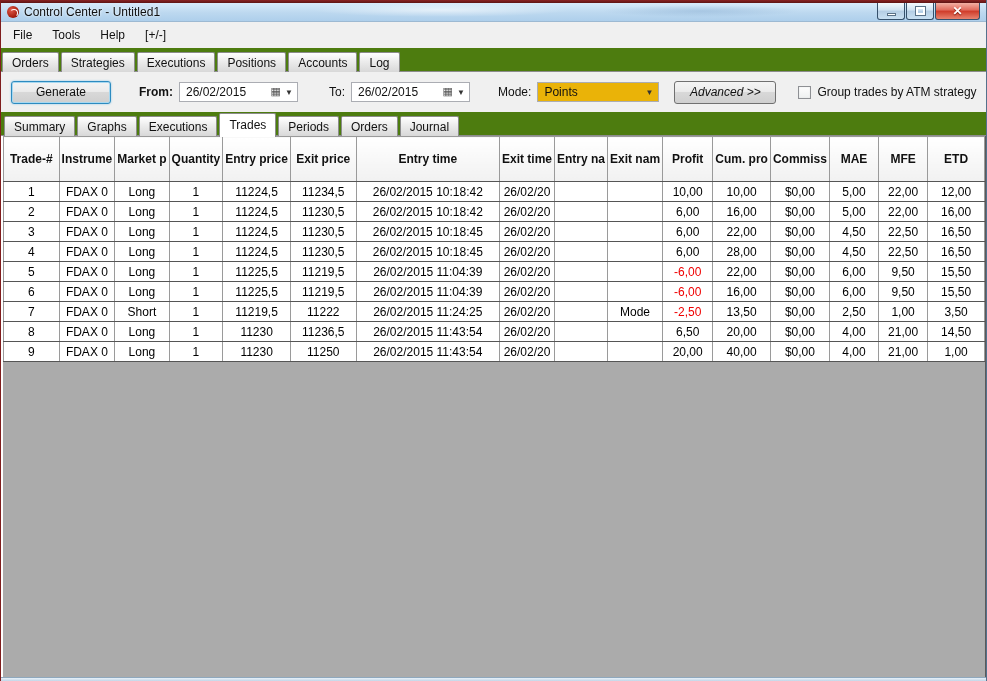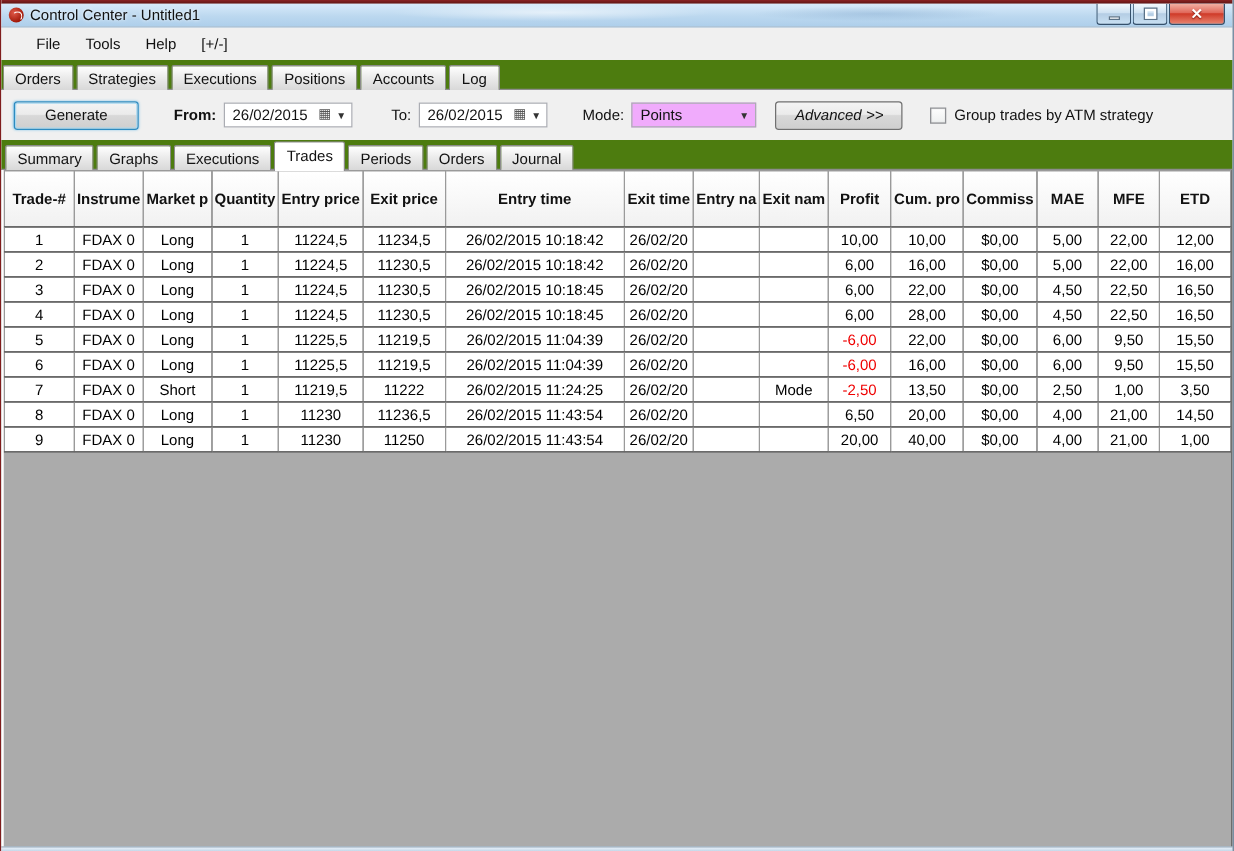--- a/index.html
+++ b/index.html
@@ -33,21 +33,21 @@
     height:17px; border:1px solid #35506b; border-top:none; display:flex; align-items:center; justify-content:center;
     background:linear-gradient(to bottom,#f4fafe 0%,#cfe2f2 45%,#b4cde4 50%,#c9e0f2 100%);
     border-radius:0 0 3px 3px; margin-left:1px;
   }
   .winbtn.min,.winbtn.max{width:28px;}
   .winbtn.close{width:45px; background:linear-gradient(to bottom,#f2b0a4 0%,#e0685a 45%,#cf3a28 50%,#e8836f 100%);}
   .glyph-min{width:9px;height:3px;background:#fff;border:1px solid #5a7187;margin-top:6px;}
   .glyph-max{width:9px;height:8px;border:2px solid #fff;box-shadow:0 0 0 1px #5a7187;}
   .glyph-close{color:#fff;font-size:12px;font-weight:bold;text-shadow:0 1px 1px #7a1408; line-height:1;}
   
-  .menubar{height:26px; flex:none; background:#f0f0f0; display:flex; align-items:center; padding-left:18px;}
+  .menubar{height:26px; flex:none; background:#f0f0f0; display:flex; align-items:center; padding-left:2px;}
   .menu-item{font-size:12px; color:#111; padding:3px 10px; cursor:default;}
   
   .tabstrip{flex:none; display:flex; align-items:flex-end; position:relative; background:#4d7c0f;}
   .tabstrip.main{height:24px; padding-left:1px;}
   .tabstrip.sub{height:24px; padding-left:3px;}
   .tabstrip::after{content:''; position:absolute; left:0; right:0; bottom:0; height:1px; background:#8c8c8c;}
   .tab{
     height:20px; display:flex; align-items:center; padding:0 9px; margin-right:2px;
     font-size:12px; color:#111; border:1px solid #8c8c8c; border-bottom:none;
     border-radius:2px 2px 0 0;
@@ -67,27 +67,27 @@
   }
   .btn.generate{
     margin-left:10px; width:100px; height:23px;
     border:1px solid #2d8bc0; box-shadow:inset 0 0 0 1px #a8d8f0, 0 0 2px #7ec3e8;
   }
   .btn.advanced{margin-left:15px; width:102px; height:23px;font-style:italic;}
   .lbl-from{margin-left:28px;font-weight:bold;}
   .lbl-to{margin-left:31px;}
   .lbl-mode{margin-left:28px;}
   .datefield{
-    margin-left:6px; width:103px; height:20px; background:#fff; border:1px solid #abadb3;
+    margin-left:6px; width:119px; height:20px; background:#fff; border:1px solid #abadb3;
     display:flex; align-items:center; padding-left:6px; position:relative; cursor:default;
   }
   .datefield .cal-icon{position:absolute; right:16px; top:3px; font-size:11px; color:#555; line-height:1;}
   .datefield .dd-arrow{position:absolute; right:4px; top:6px; font-size:8px; color:#333; line-height:1;}
   .combo{
-    margin-left:6px; width:100px; height:20px; background:#f0abfc; border:1px solid #abadb3;
+    margin-left:6px; width:122px; height:20px; background:#eab308; border:1px solid #abadb3;
     display:flex; align-items:center; padding-left:6px; position:relative; cursor:default;
   }
   .combo .dd-arrow{position:absolute; right:5px; top:6px; font-size:8px; color:#333; line-height:1;}
   .checkbox{
     margin-left:22px; width:13px; height:13px; flex:none;
     background:linear-gradient(to bottom,#fdfdfd,#eef0f0); border:1px solid #8e9094; box-shadow:inset 0 0 1px #c8c8c8;
   }
   .cb-label{margin-left:6px;}
   
   .tablewrap{

